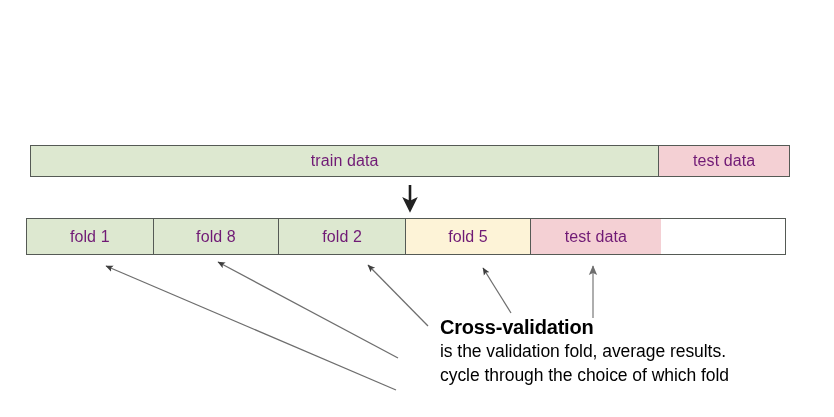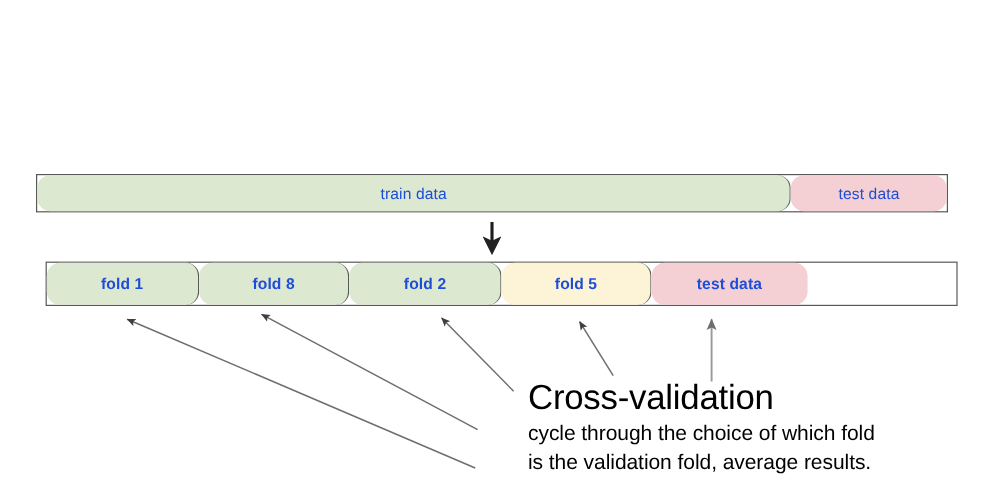--- a/index.html
+++ b/index.html
@@ -30,39 +30,37 @@
     border: 1px solid #555a55;
     background: #ffffff;
   }
   .bar.top-bar {
     left: 30px;
     top: 145px;
     width: 760px;
     height: 32px;
   }
   .bar.fold-bar {
-    left: 38px;
+    left: 26px;
     top: 218px;
     width: 760px;
     height: 37px;
-    font-weight: bold;
   }
   .seg {
     box-sizing: border-box;
     display: flex;
     align-items: center;
     justify-content: center;
-    font-size: 13px;
+    font-size: 16px;
     line-height: 1;
     letter-spacing: 0.1px;
-    color: #1d4ed8;
+    color: #701a75;
     border-right: 1px solid #555a55;
     overflow: hidden;
     white-space: nowrap;
-    border-radius: 11px;
   }
   .seg:last-child { border-right: none; }
   .seg.green { background: #dde8d0; }
   .seg.cream { background: #fdf3d7; }
   .seg.pink  { background: #f4d0d4; }
 
   
   #arrow-layer {
     position: absolute;
     left: 0; top: 0;
@@ -72,22 +70,22 @@
   }
 
   
   #caption {
     position: absolute;
     left: 440px;
     top: 316px;
     width: 380px;
   }
   #caption .heading {
-    font-size: 29px;
-    font-weight: normal;
+    font-size: 20px;
+    font-weight: bold;
     line-height: 1.12;
     letter-spacing: -0.2px;
     margin: 0 0 2px 0;
     white-space: nowrap;
   }
   #caption .body-line {
     font-size: 17.5px;
     line-height: 1.33;
     letter-spacing: -0.05px;
     white-space: nowrap;
@@ -132,17 +130,17 @@
 
     <line x1="428" y1="326" x2="368" y2="265" stroke="#6e6e6e" stroke-width="1.25" marker-end="url(#headSolid)"></line>
 
     <line x1="511" y1="313" x2="483" y2="268" stroke="#6e6e6e" stroke-width="1.25" marker-end="url(#headSolid)"></line>
 
     <line x1="593" y1="318" x2="593" y2="266" stroke="#9a9a9a" stroke-width="1.6" marker-end="url(#headGrey)"></line>
   </svg>
 
   <div id="caption">
     <div class="heading">Cross-validation</div>
+    <div class="body-line">is the validation fold, average results.</div>
     <div class="body-line">cycle through the choice of which fold</div>
-    <div class="body-line">is the validation fold, average results.</div>
   </div>
 
 </div>
 
 </body></html>

